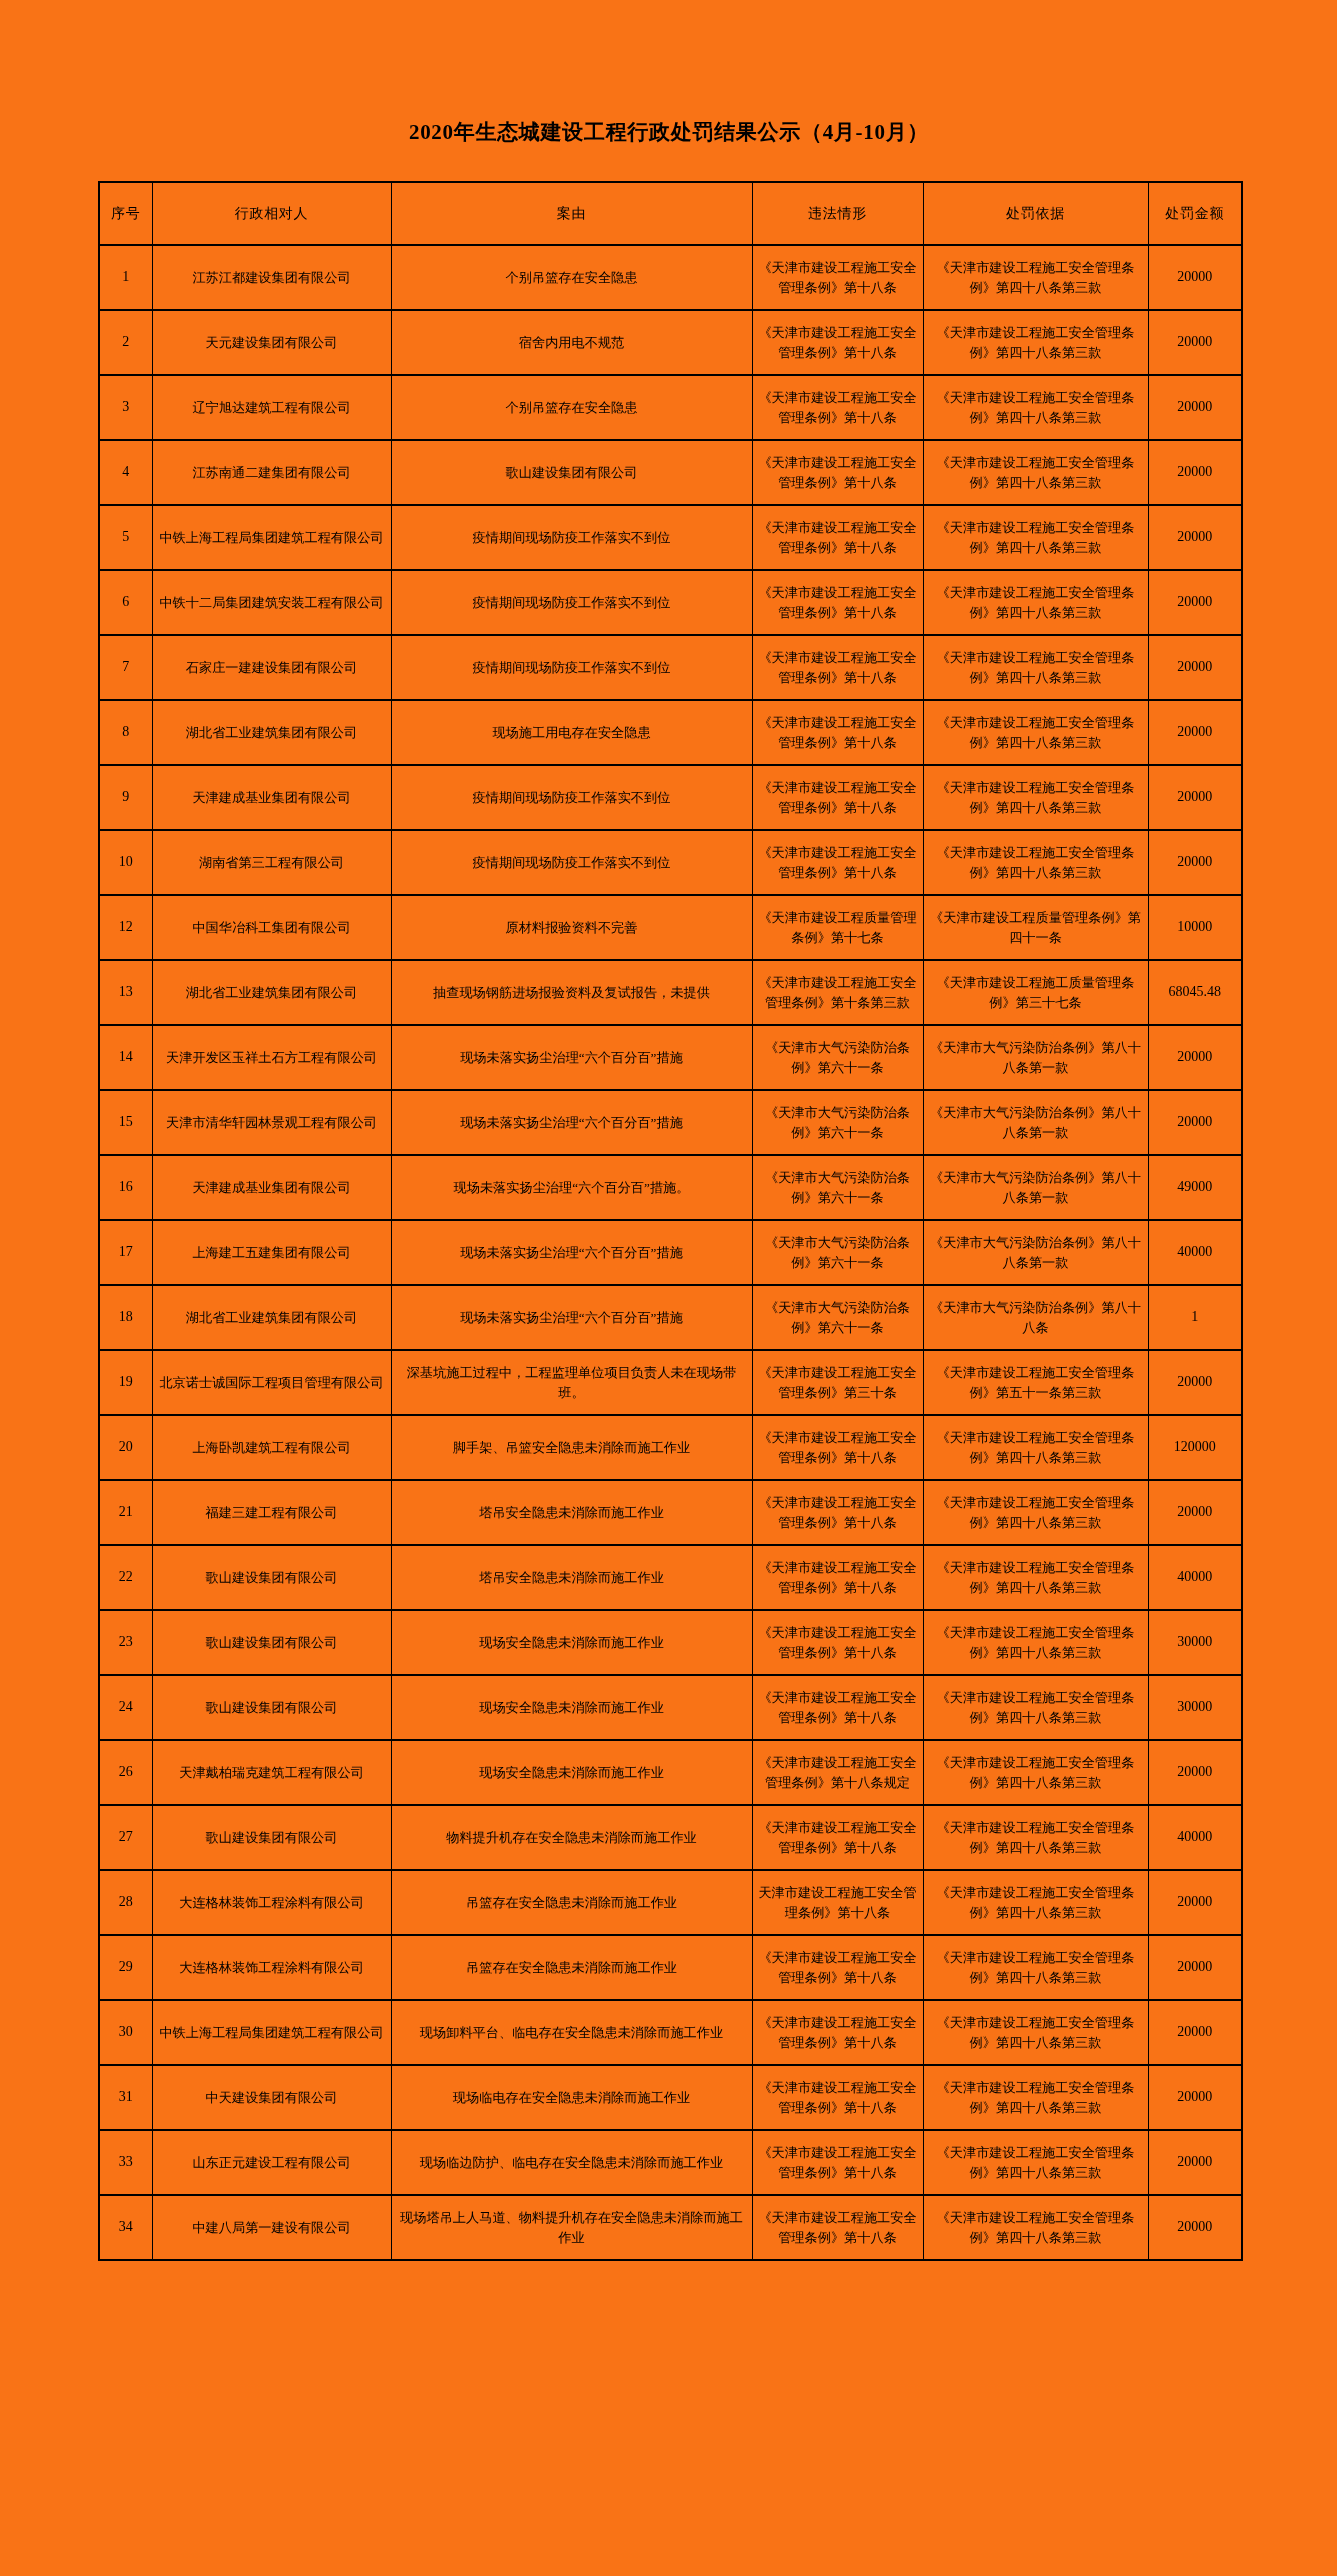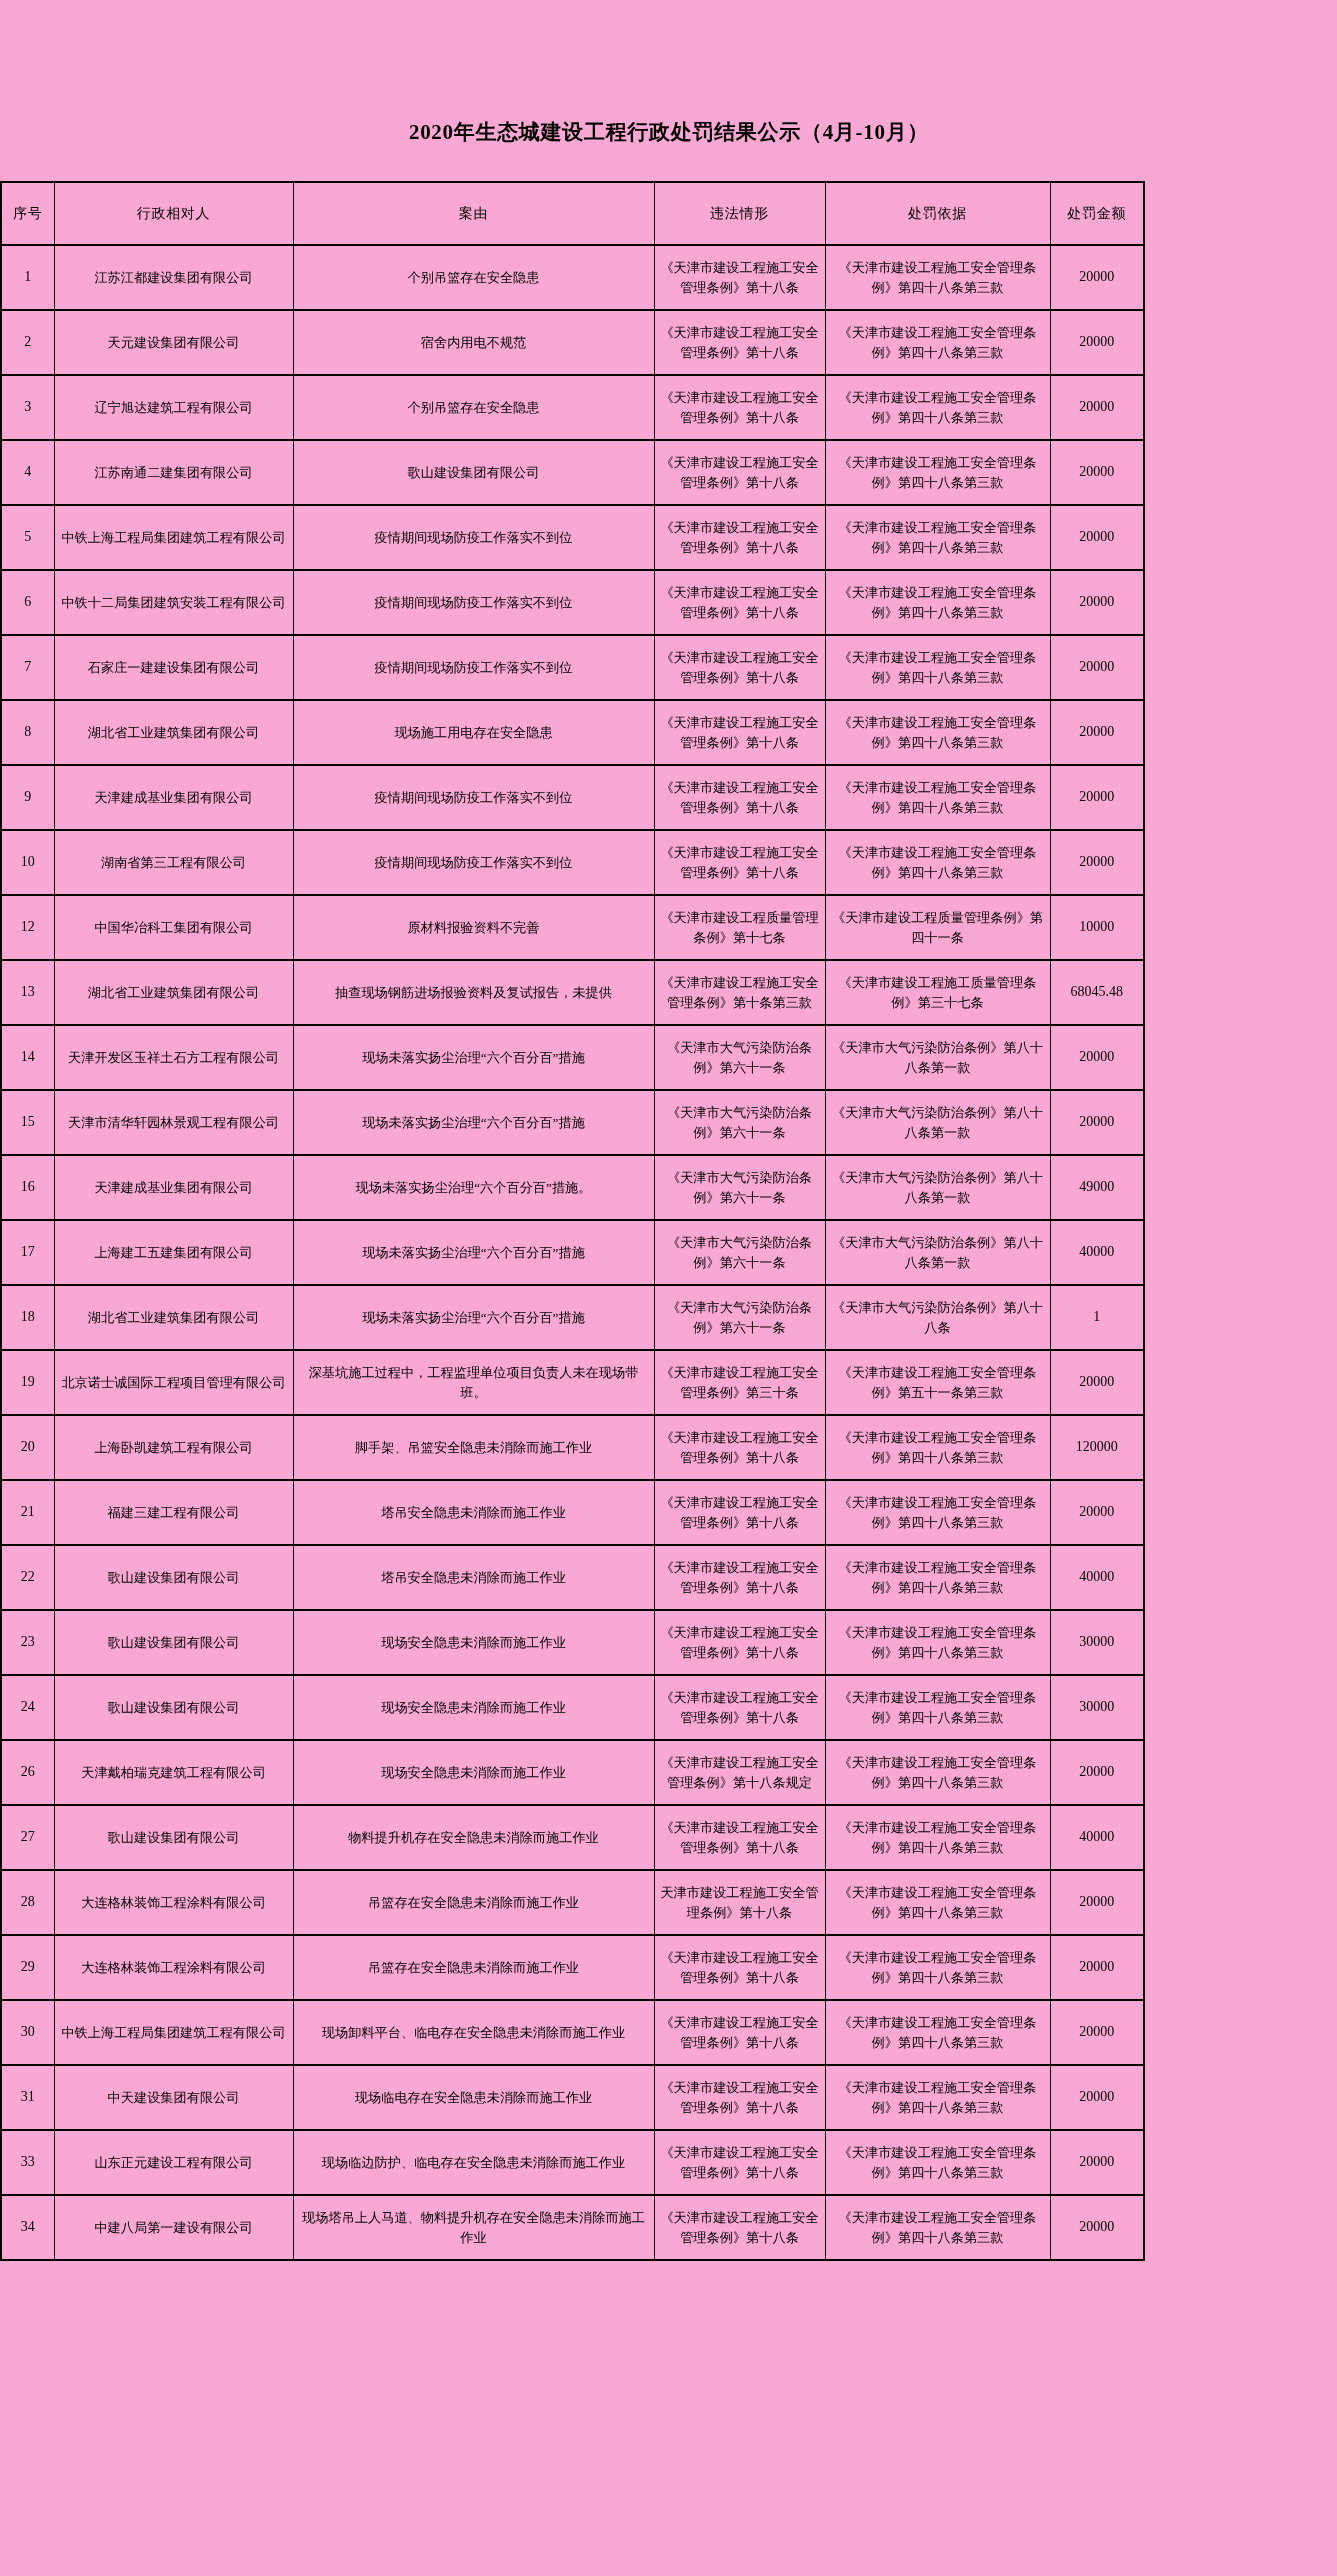--- a/index.html
+++ b/index.html
@@ -6,36 +6,37 @@
     margin: 0;
     padding: 0;
     background: #ffffff;
     color: #000000;
     font-family: "Liberation Serif", "DejaVu Serif", serif;
   }
   .page {
     position: relative;
     width: 1338px;
     height: 2576px;
-    background: #f9a8d4;
+    background: #f97316;
     overflow: hidden;
   }
   .doc-title {
     margin: 0;
     padding-top: 118px;
     text-align: center;
     font-size: 21px;
     font-weight: bold;
     letter-spacing: 0.7px;
     font-family: "Liberation Serif", "DejaVu Serif", serif;
   }
   table.penalty-table {
     border-collapse: collapse;
     table-layout: fixed;
     width: 1142px;
+    margin-left: 98px;
     margin-top: 35px;
     border: 2.8px solid #000000;
   }
   .penalty-table th,
   .penalty-table td {
     border-top: 2.1px solid #000000;
     border-bottom: 2.1px solid #000000;
     border-left: 1.4px solid #000000;
     border-right: 1.4px solid #000000;
     text-align: center;

